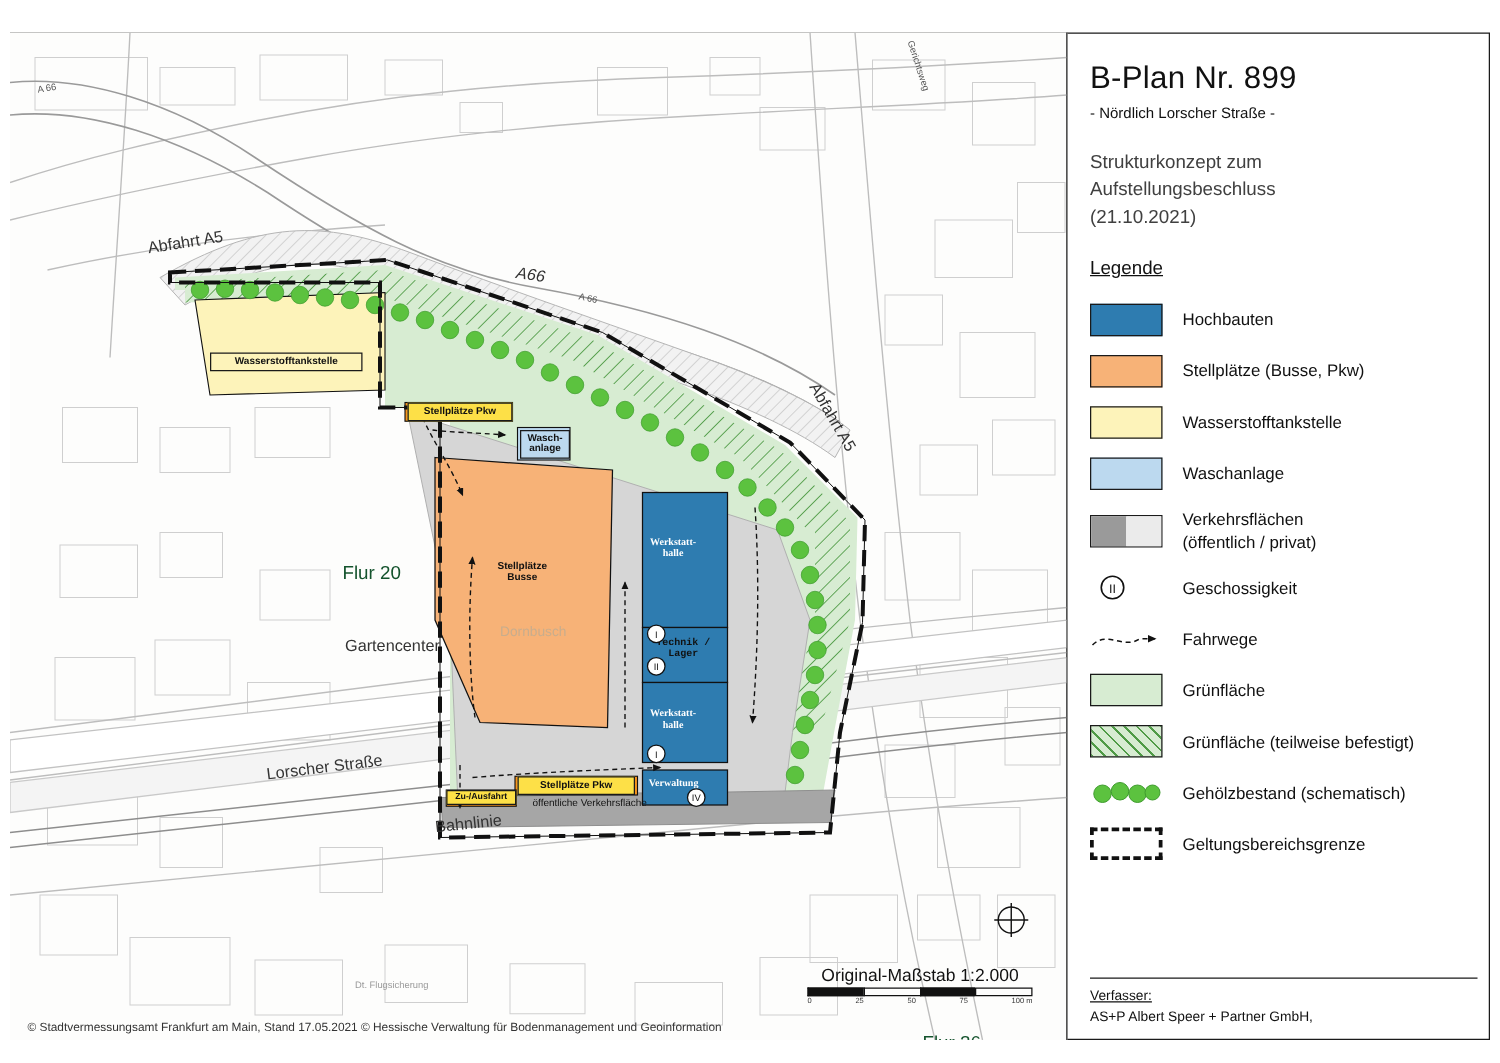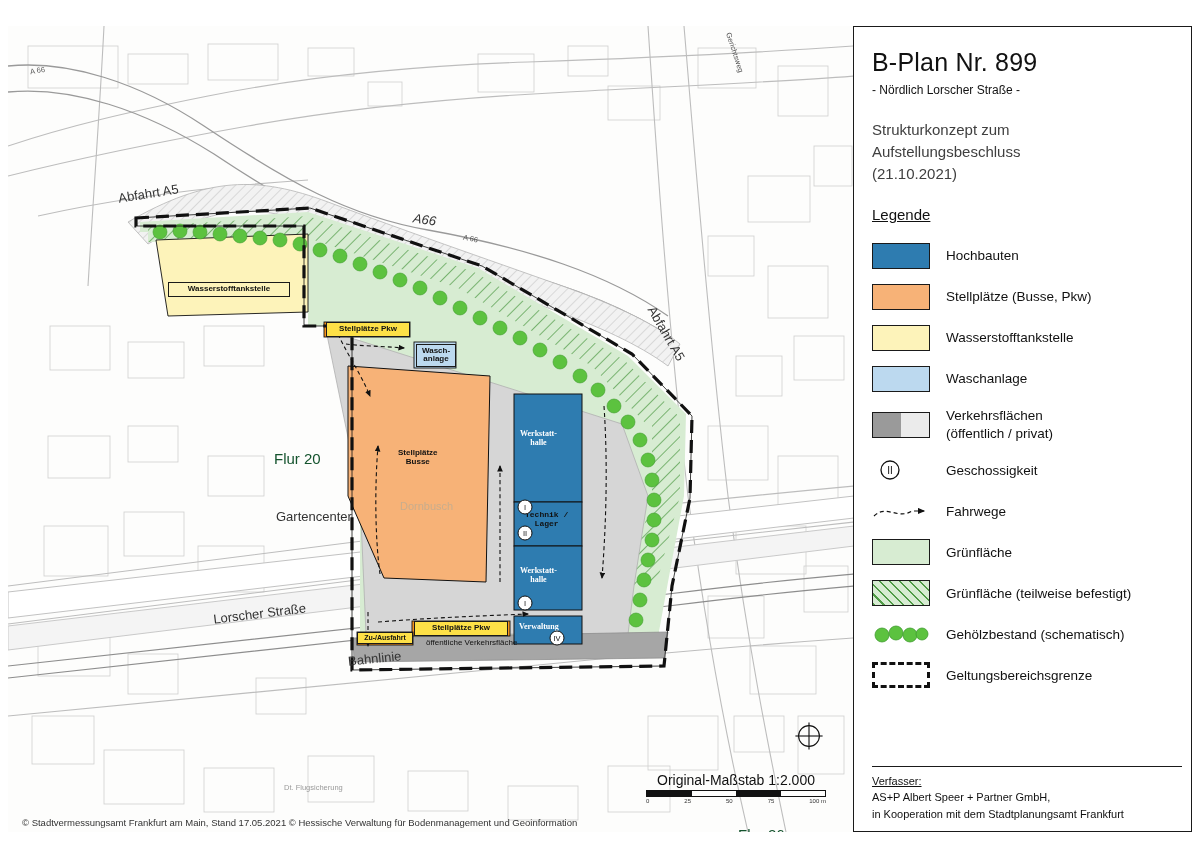--- a/index.html
+++ b/index.html
@@ -570,16 +570,15 @@
           <div class="sw" style="border:3px dashed #111; background:#fff;"></div>
         </div>
         <div class="legend-text">Geltungsbereichsgrenze</div>
       </div>
 
     </div>
 
     <div class="verfasser">
       <div><u>Verfasser:</u></div>
       <div>AS+P Albert Speer + Partner GmbH,</div>
-      <div>in Kooperation mit dem Stadtplanungsamt Frankfurt</div>
     </div>
   </div>
 </div>
 
 </body></html>

